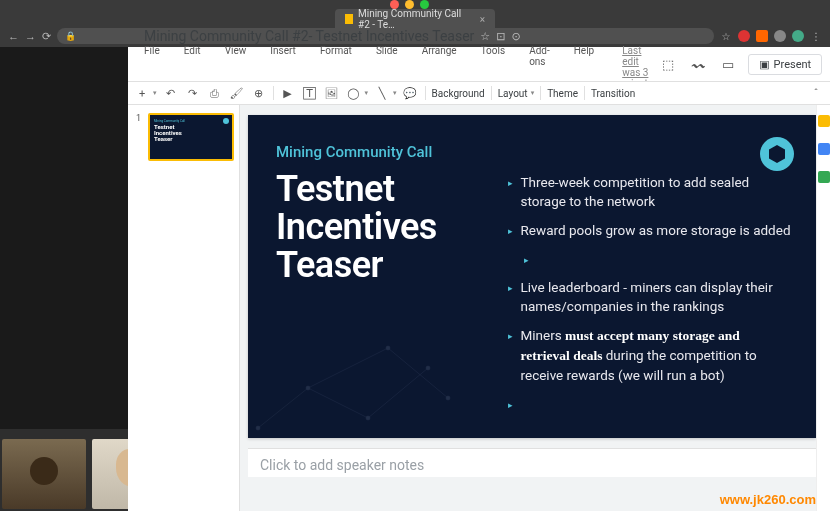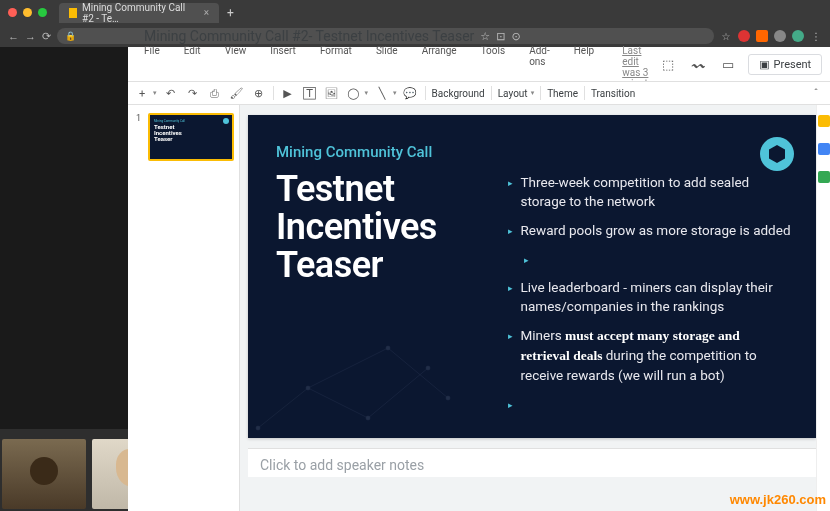--- a/index.html
+++ b/index.html
@@ -1,19 +1,19 @@
 <!DOCTYPE html>
 <html><head>
 <meta charset="utf-8">
 <style>
   * { margin: 0; padding: 0; box-sizing: border-box; }
   body { width: 830px; height: 511px; font-family: -apple-system, BlinkMacSystemFont, "Segoe UI", Roboto, Arial, sans-serif; background: #2e2e2e; overflow: hidden; position: relative; }
 
   
-  .browser-chrome { background: #3a3a3a; height: 25px; display: flex; align-items: center; padding: 0 8px; }
+  .browser-chrome { background: #3a3a3a; height: 25px; display: flex; align-items: center; padding: 0 8px; flex-direction: column; }
   .traffic-lights { display: flex; gap: 6px; margin-right: 12px; }
   .light { width: 9px; height: 9px; border-radius: 50%; }
   .light.red { background: #ff5f56; }
   .light.yellow { background: #ffbd2e; }
   .light.green { background: #27c93f; }
   .browser-tab { background: #505050; height: 20px; padding: 0 10px; display: flex; align-items: center; font-size: 10px; color: #ddd; border-radius: 4px 4px 0 0; max-width: 160px; }
   .tab-favicon { width: 10px; height: 10px; background: #fbbc04; margin-right: 5px; }
   .tab-close { margin-left: 8px; color: #aaa; font-size: 10px; }
   .new-tab { color: #ccc; margin-left: 8px; font-size: 12px; }
 
@@ -81,21 +81,21 @@
   
   .video-strip { position: absolute; left: 0; top: 47px; width: 128px; bottom: 82px; background: #1a1a1a; }
   .video-tiles { position: absolute; left: 0; bottom: 0; display: flex; gap: 6px; padding: 0 2px 2px 2px; }
   .video-tile { width: 84px; height: 70px; background: #444; border-radius: 2px; position: relative; overflow: hidden; }
   .person1 { background: linear-gradient(180deg, #7a6a50 0%, #4a3a28 100%); }
   .person1::after { content: ""; position: absolute; left: 28px; top: 18px; width: 28px; height: 28px; background: #3a2a18; border-radius: 50%; }
   .person2 { background: linear-gradient(180deg, #e0d8c8 0%, #c0b8a8 100%); }
   .person2::after { content: ""; position: absolute; left: 24px; top: 10px; width: 34px; height: 38px; background: #d8b890; border-radius: 40% 40% 50% 50%; }
 
   
-  .watermark { position: absolute; right: 4px; bottom: 4px; font-size: 13px; color: #ff8800; font-weight: bold; font-family: Arial; }
+  .watermark { position: absolute; right: 14px; bottom: 4px; font-size: 13px; color: #ff8800; font-weight: bold; font-family: Arial; }
 </style>
 </head>
 <body>
 
 <div class="browser-chrome">
   <div class="traffic-lights">
     <div class="light red"></div>
     <div class="light yellow"></div>
     <div class="light green"></div>
   </div>

